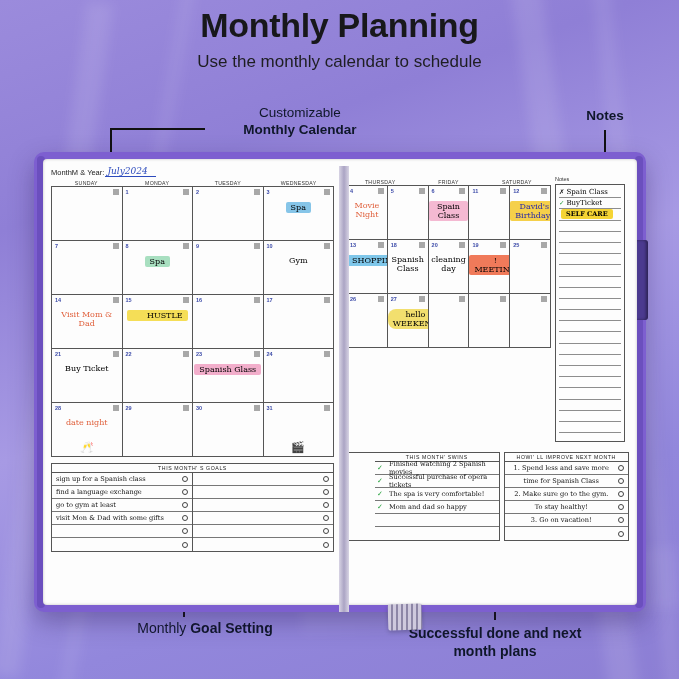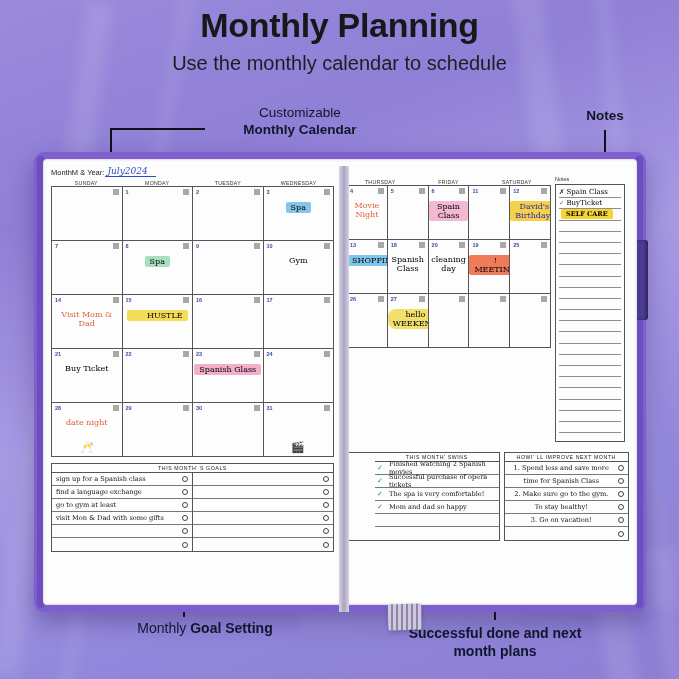--- a/index.html
+++ b/index.html
@@ -18,21 +18,21 @@
   .s4 { left:630px; top:-20px; width:18px; height:740px; transform: rotate(-6deg); background: rgba(255,255,255,0.08);}
   .s5 { left:300px; top:560px; width:380px; height:60px; transform: rotate(-4deg); background: rgba(255,255,255,0.06);}
 
   
   .title {
     position:absolute; top:6px; left:0; width:679px; text-align:center;
     font-size:34px; font-weight:bold; color:#18181b; letter-spacing:-0.3px;
   }
   .subtitle {
     position:absolute; top:52px; left:0; width:679px; text-align:center;
-    font-size:20px; color:#1e1e22;
+    font-size:17px; color:#1e1e22;
   }
 
   
   .callout { position:absolute; font-size:13.5px; color:#0f172a; line-height:1.25; text-align:center; }
   .callout b { font-weight:bold; }
   .cal-top { left:205px; top:105px; width:190px; }
   .cal-notes { left:565px; top:108px; width:80px; }
   .cal-goal { left:105px; top:620px; width:200px; font-size:14px;}
   .cal-succ { left:395px; top:625px; width:200px; font-size:14px; font-weight:bold; }
 

